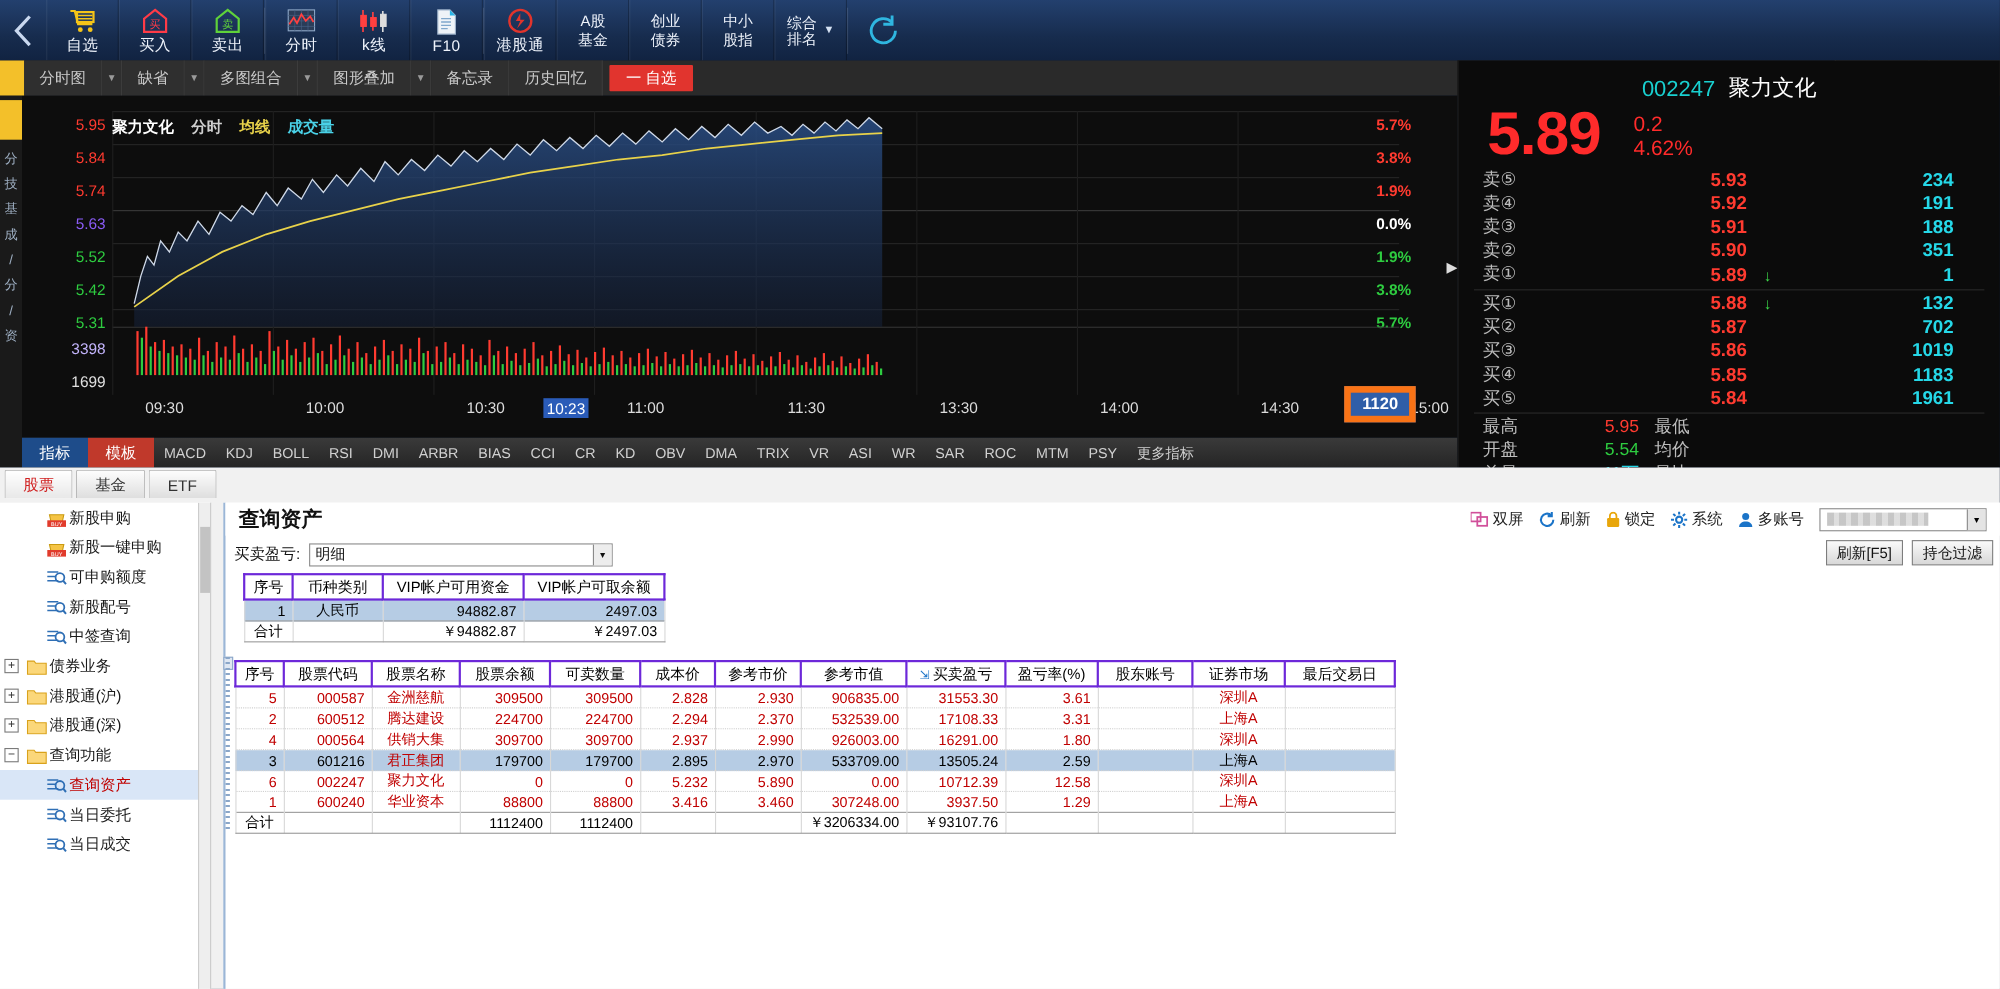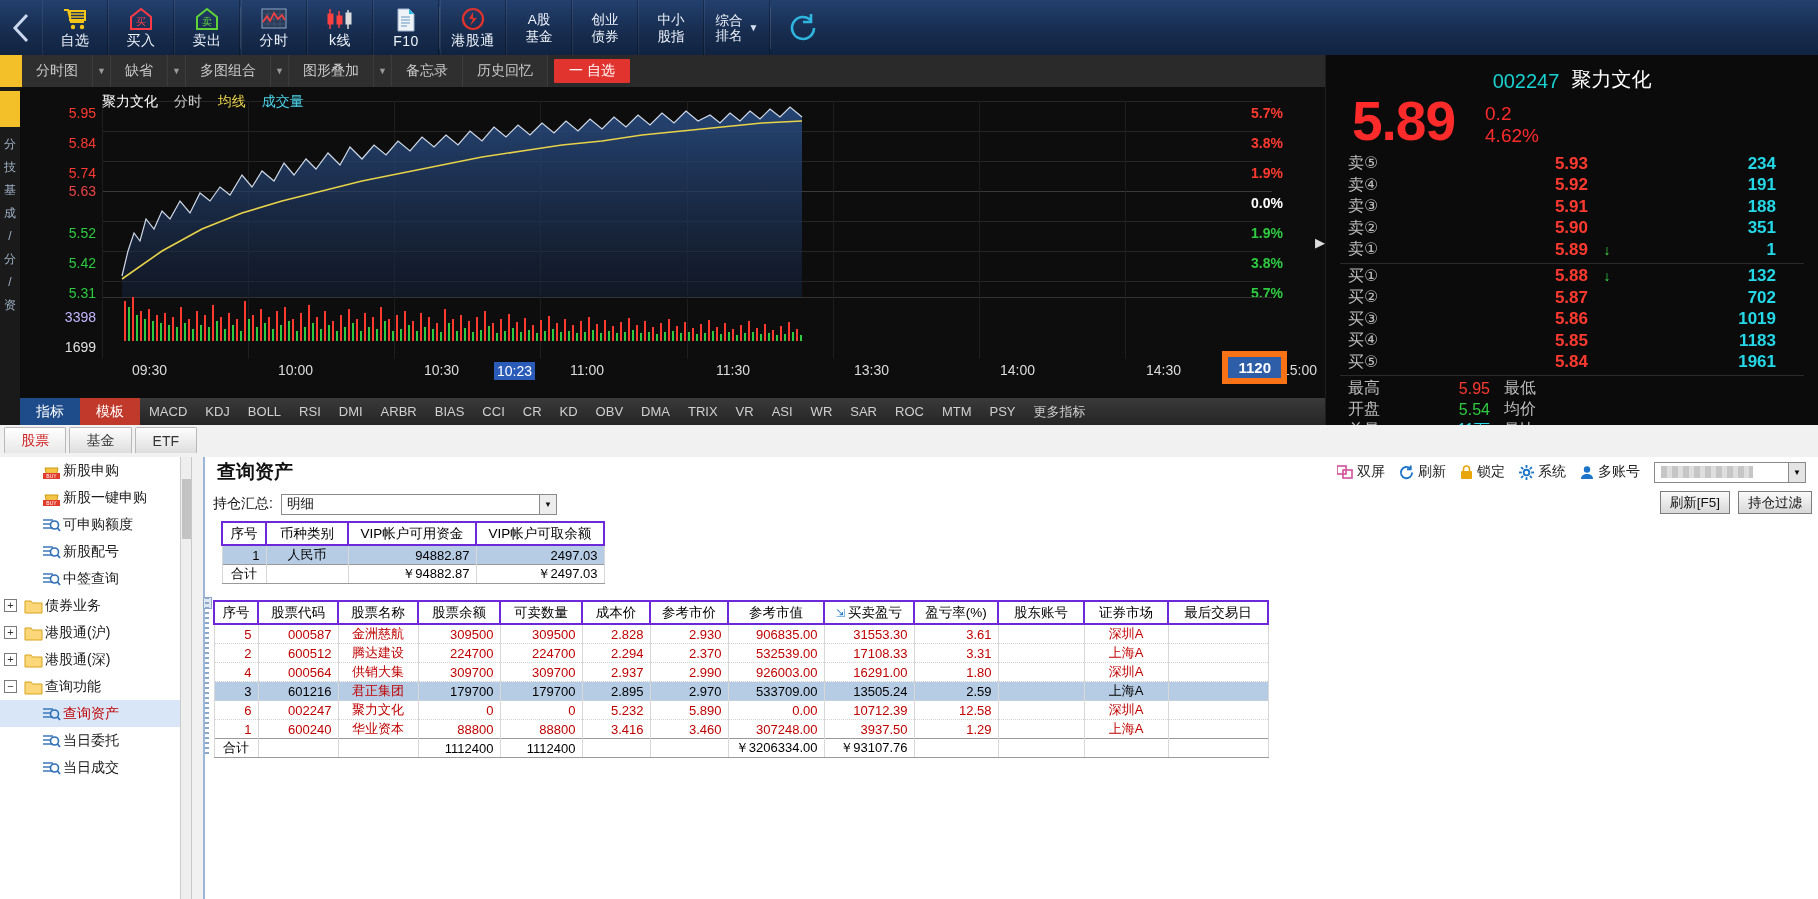--- a/index.html
+++ b/index.html
@@ -39,21 +39,21 @@
 
   
   .rail { position:absolute; left:0; top:87px; width:20px; height:338px; background:#1a1a1a;
     color:#9fb0c4; font-size:12px; display:flex; flex-direction:column; align-items:center;
     padding-top:4px; }
   .rail div { margin:5px 0; line-height:13px; }
   .rail .ytab { width:20px; height:36px; background:#f3c02a; margin:0 0 6px 0; }
 
   
   .chartwrap { position:absolute; left:20px; top:87px; width:1305px; height:311px; background:#0d0d0d; }
-  .chart-legend { position:absolute; left:82px; top:6px; font-size:14px; color:#e8e8e8; z-index:5; }
+  .chart-legend { position:absolute; left:82px; top:20px; font-size:14px; color:#e8e8e8; z-index:5;font-weight:bold; }
   .chart-legend span { margin-right:12px; }
   .lg-name{color:#ffffff}.lg-ft{color:#cfcfcf}.lg-ma{color:#e8d24a}.lg-vol{color:#4ad2e8}
   .yaxis-l { position:absolute; left:0; top:0; width:82px; height:311px; }
   .yaxis-l div { position:absolute; right:6px; font-size:14px; }
   .yaxis-r { position:absolute; right:38px; top:0; width:64px; height:290px; }
   .yaxis-r div { position:absolute; right:4px; font-size:14px; font-weight:bold; }
   .plot { position:absolute; left:82px; top:14px; width:1170px; height:258px; }
   .gridline { position:absolute; left:0; width:100%; height:1px; background:#262626; }
   .gridline.zero { background:#3a3a3a; }
   .vgrid { position:absolute; top:0; height:100%; width:1px; background:#1e1e1e; }
@@ -333,21 +333,21 @@
     <span class="lg-name">聚力文化</span>
     <span class="lg-ft">分时</span>
     <span class="lg-ma">均线</span>
     <span class="lg-vol">成交量</span>
   </div>
 
   <div class="yaxis-l">
     <div style="top:18px;color:#ff3b30">5.95</div>
     <div style="top:48px;color:#ff3b30">5.84</div>
     <div style="top:78px;color:#ff3b30">5.74</div>
-    <div style="top:96px;color:#ef4444">5.63</div>
+    <div style="top:108px;color:#8b5cf6">5.63</div>
     <div style="top:138px;color:#2ecc40">5.52</div>
     <div style="top:168px;color:#2ecc40">5.42</div>
     <div style="top:198px;color:#2ecc40">5.31</div>
     <div style="top:222px;color:#c4b5fd">3398</div>
     <div style="top:252px;color:#e0e0e0">1699</div>
   </div>
 
   <div class="yaxis-r">
     <div style="top:18px;color:#ff3b30">5.7%</div>
     <div style="top:48px;color:#ff3b30">3.8%</div>
@@ -927,21 +927,21 @@
         </div>
       </div>
     </div>
 
     <div style="position:absolute;right:6px;top:34px;display:flex;gap:8px;">
       <div class="btn3d">刷新[F5]</div>
       <div class="btn3d">持仓过滤</div>
     </div>
 
     <div class="filterrow" style="position:absolute;left:0;top:34px;">
-      <span class="lb">持仓汇总:</span>
+      <span class="lb">买卖盈亏:</span>
       <div class="combo">
         <span>明细</span>
         <span class="dd">▼</span>
       </div>
     </div>
 
     <table class="grid cash-tbl" style="position:absolute;left:8px;top:62px;">
       <thead>
           <tr>
         <th style="width:44px">序号</th>

